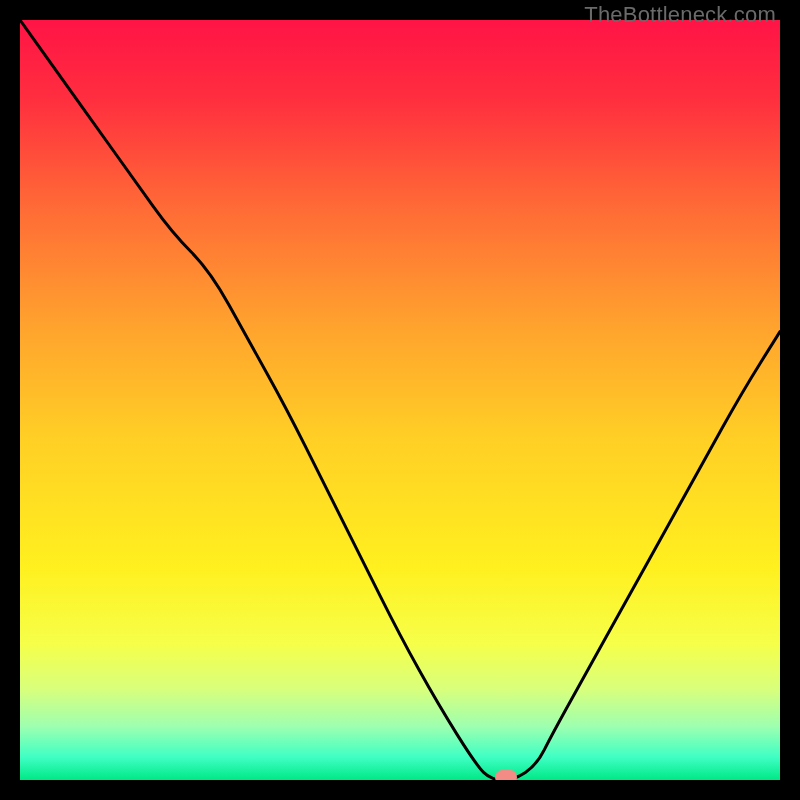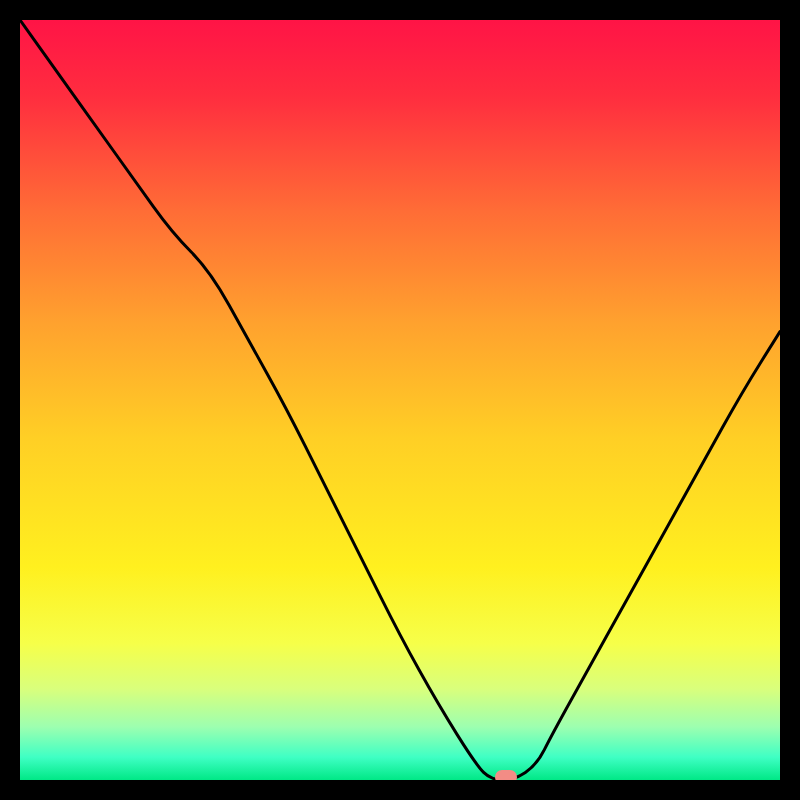--- a/index.html
+++ b/index.html
@@ -73,13 +73,14 @@
             <stop offset="100%" stop-color="#00e886"></stop>
           </linearGradient>
       </defs>
       <rect x="0" y="0" width="760" height="760" fill="url(#bg-grad)"></rect>
     </svg>
     <svg class="curve" viewBox="0 0 760 760" preserveAspectRatio="none">
       <path id="curve-path" d="M 0 0 Q 0 0 19 26.599999999999966 Q 38 53.19999999999993 57 79.79999999999995 Q 76 106.39999999999998 95 133 Q 114 159.60000000000002 133 186.20000000000005 Q 152 212.80000000000007 171 231.8 Q 190 250.79999999999995 209 285 Q 228 319.20000000000005 247 353.40000000000003 Q 266 387.6 285 425.6 Q 304 463.59999999999997 323 501.6 Q 342 539.6 361 577.6 Q 380 615.6 399 649.8 Q 418.00000000000006 684 437 714.4 Q 456 744.8 463.6 752.4 Q 471.2 760 482.6 760 Q 494 760 505.40000000000003 752.4 Q 516.8000000000001 744.8 524.4000000000001 729.5999999999999 Q 532 714.4 551 680.2 Q 570 646 589 611.8 Q 608 577.6 627 543.4 Q 646 509.2 665 475 Q 684 440.8 703 406.6 Q 722 372.4 741 342 T 760 311.6" fill="none" stroke="#000" stroke-width="3" stroke-linejoin="round" stroke-linecap="round"></path>
     </svg>
     <div class="marker" id="marker" style="left: 486.4px; top: 757px;"></div>
   </div>
+  <div class="watermark">TheBottleneck.com</div>
 </div>
 
 </body></html>

